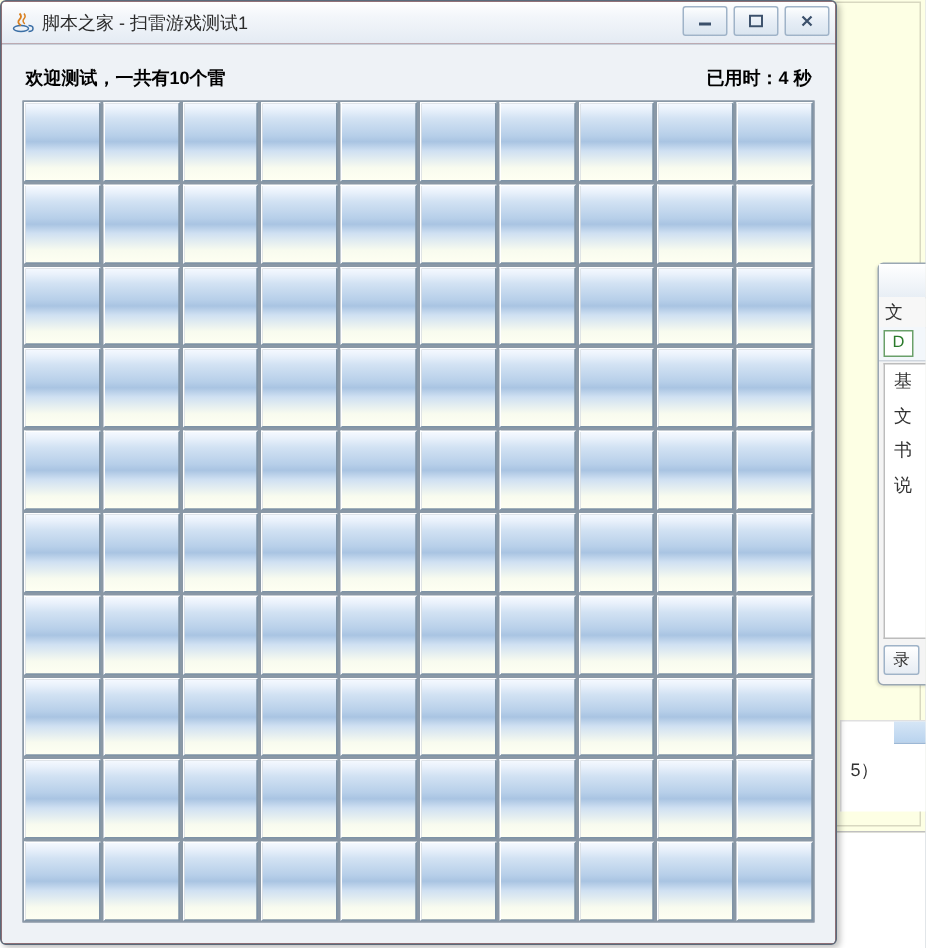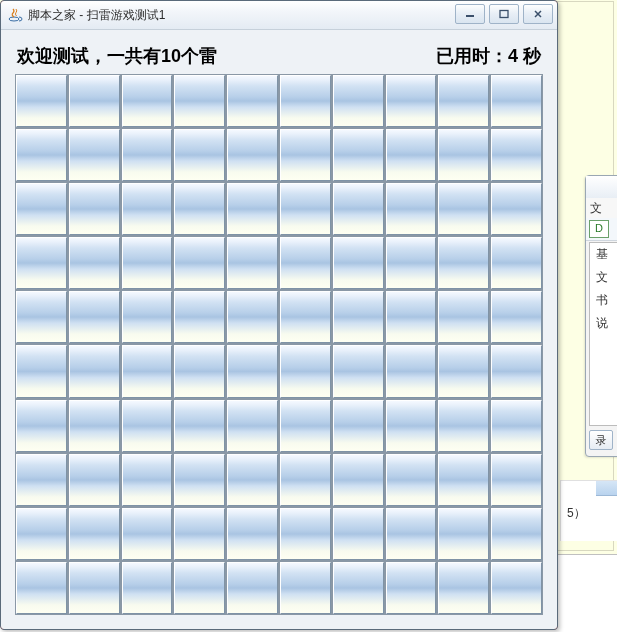--- a/index.html
+++ b/index.html
@@ -201,21 +201,21 @@
     padding: 10px 14px 14px 14px;
     box-sizing: border-box;
     display: flex;
     flex-direction: column;
   }
 
   .status-row {
     display: flex;
     justify-content: space-between;
     align-items: baseline;
-    font-size: 18px;
+    font-size: 12px;
     font-weight: bold;
     color: #000;
     padding: 4px 2px 4px 2px;
   }
   .status-row .left-status { }
   .status-row .right-status { }
 
   .board-wrap {
     flex: 1 1 auto;
     border: 1px solid #8a98a6;

